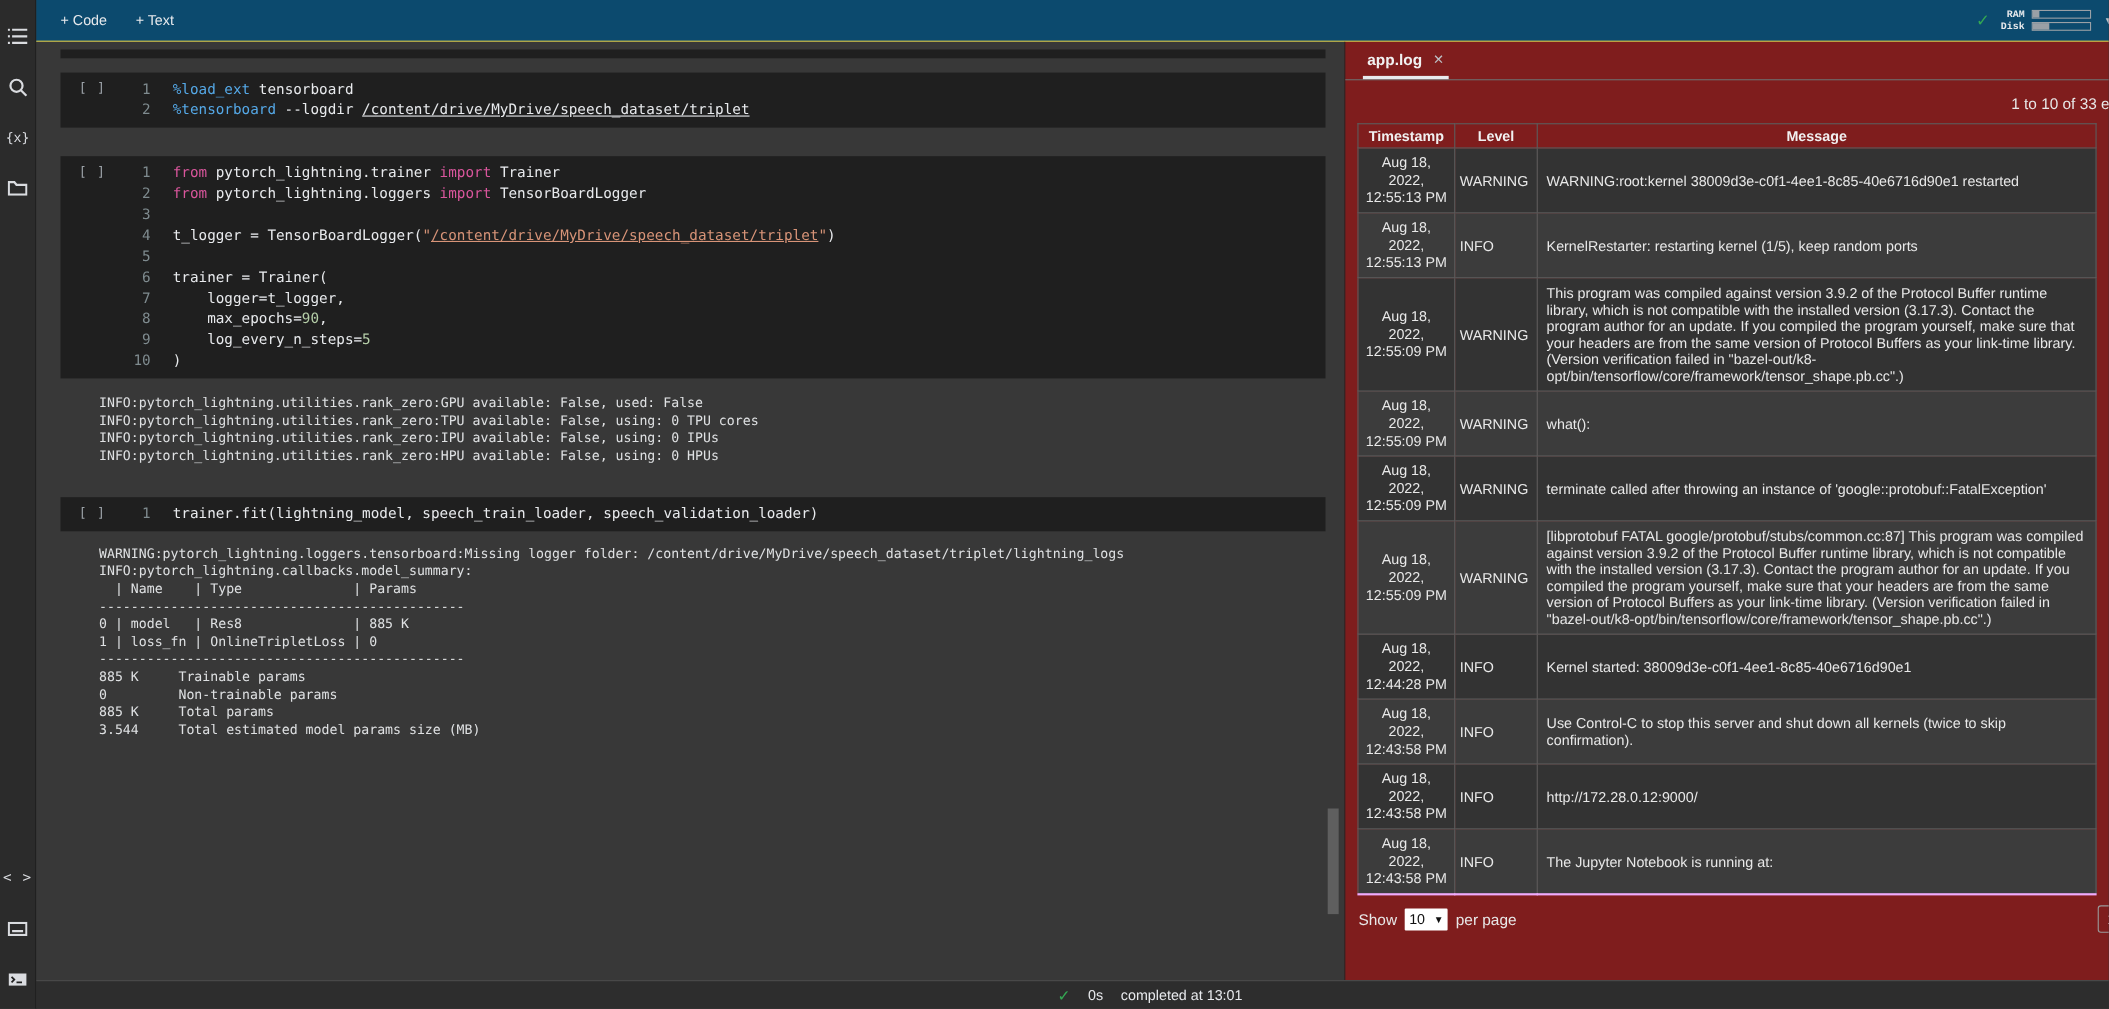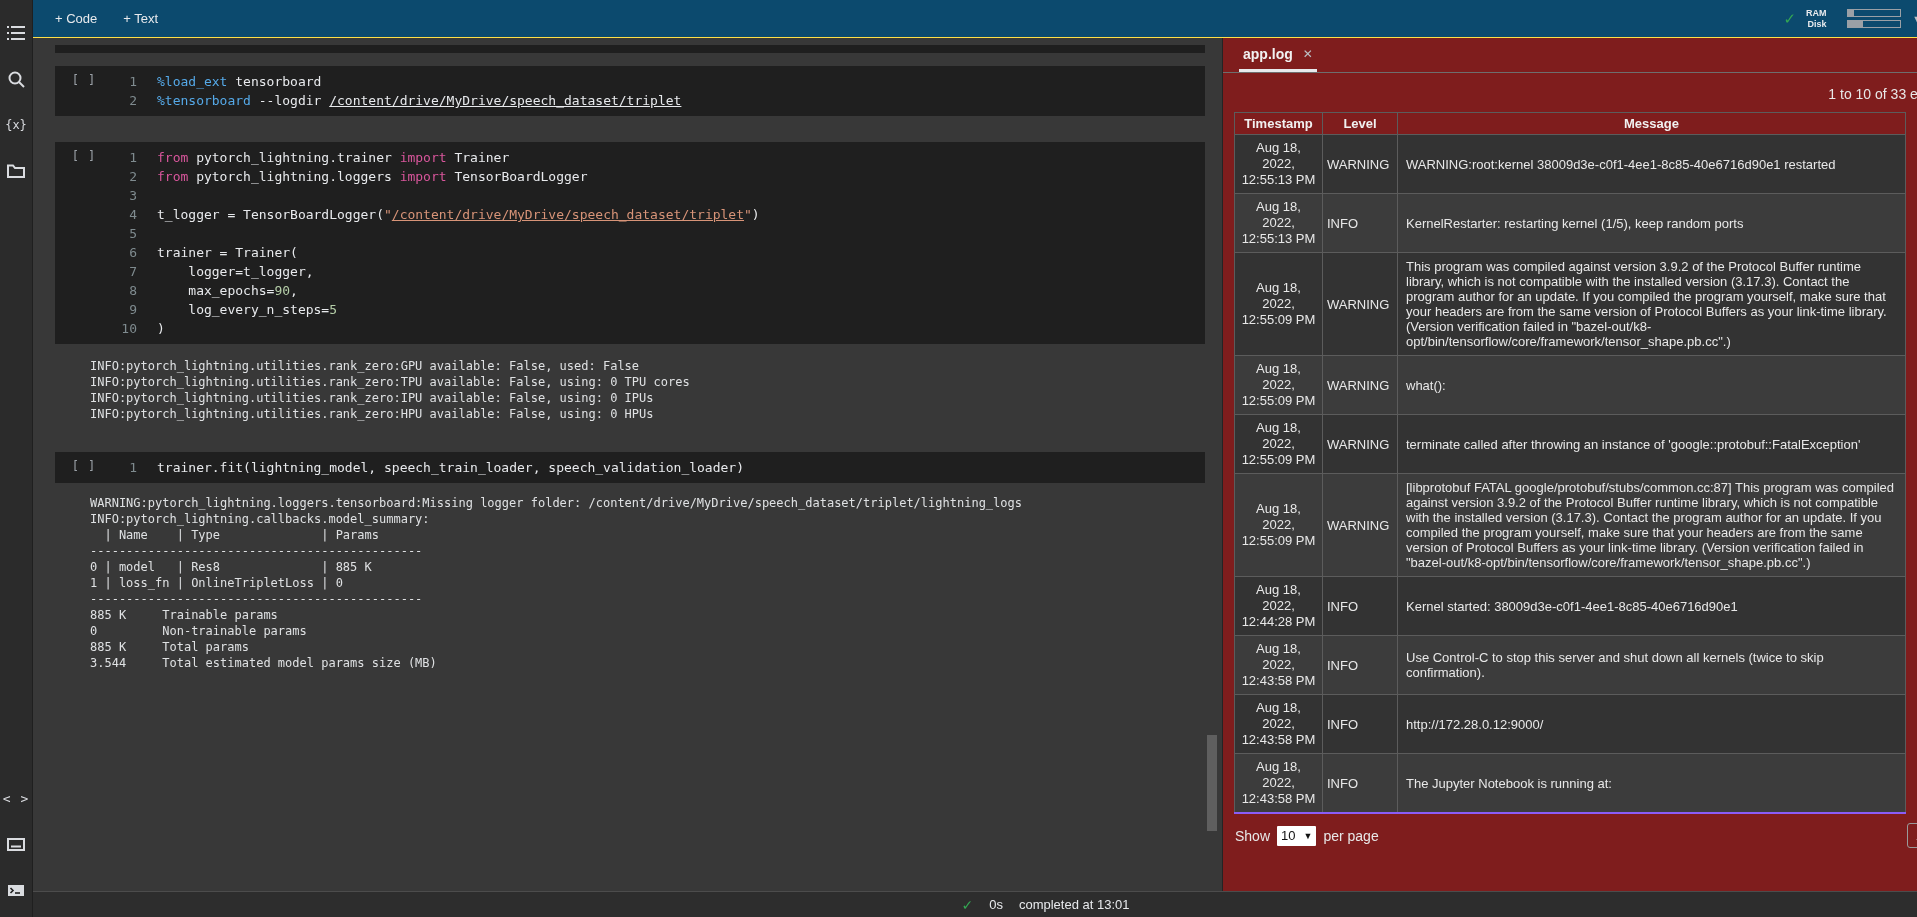--- a/index.html
+++ b/index.html
@@ -20,21 +20,21 @@
   
   .main { flex:1; display:flex; flex-direction:column; height:917px; }
 
   
   .toolbar { height:38px; background:#0c4a6e; border-bottom:1px solid #fde047;
              display:flex; color:#e8eaed; font-size:13px; flex:0 0 38px;}
   .tb-left { display:flex; align-items:center; gap:26px; padding-left:22px; }
   .tb-btn { cursor:pointer; color:#e8eaed; display:flex; align-items:center; gap:6px; }
   .tb-right { margin-left:auto; display:flex; align-items:center; gap:10px; padding-right:14px; }
   .check { color:#34a853; font-size:15px; }
-  .resource { display:flex; align-items:center; gap:20px; }
+  .resource { display:flex; align-items:center; gap:6px;font-family:Liberation Mono, monospace; }
   .res-labels { display:flex; flex-direction:column; align-items:flex-end; font-size:9px;
                 color:#e8eaed; line-height:11px; font-weight:bold;}
   .res-bars { display:flex; flex-direction:column; gap:3px; }
   .res-bar { width:54px; height:8px; border:1px solid #9aa0a6; }
   .res-fill { height:100%; background:#9aa0a6; display:block; }
   .caret { color:#bdc1c6; font-size:9px; cursor:pointer; padding:0 2px; }
   .tb-div { width:1px; height:22px; background:#5f5f5f; }
   .editing { display:flex; align-items:center; gap:8px; color:#9aa0a6; font-size:14px; cursor:pointer;}
   .pencil { color:#e8eaed; font-size:14px; }
   .collapse { cursor:pointer; color:#e8eaed; display:flex; align-items:center; }
@@ -82,21 +82,21 @@
   .tab-close { color:#bdc1c6; font-size:12px; cursor:pointer; }
   .tab-dots { margin-left:auto; color:#e8eaed; font-size:15px; letter-spacing:1px;
               font-weight:bold; cursor:pointer; }
   .log-meta { display:flex; align-items:center; justify-content:flex-end; gap:12px;
               padding:10px 12px 8px 12px; }
   .entries { font-size:14px; color:#e8e8e8; }
   .filter-btn { background:#e9e9e9; color:#1f1f1f; font-size:13px; padding:3px 12px;
                 border-radius:2px; cursor:pointer; }
   .copy-btn { cursor:pointer; display:flex; align-items:center; }
   .log-table { border-collapse:collapse; margin-left:11px; width:671px;
-               font-size:13px; table-layout:fixed; border-bottom:2px solid #8b5cf6;}
+               font-size:13px; table-layout:fixed; border-bottom:2px solid #f0abfc;}
   .log-table th, .log-table td { border:1px solid #5c5c5c; }
   .log-table th { font-weight:bold; padding:3px 2px; color:#f1f1f1; }
   .col-ts { width:88px; } .col-lv { width:75px; } .col-msg { width:508px; }
   td.ts { text-align:center; padding:5px 4px; line-height:16px; }
   td.lv { padding:5px 16px 5px 4px; vertical-align:middle; }
   td.msg { padding:6px 8px; line-height:15px; vertical-align:middle; }
   tr.odd td { background:#333333; } tr.even td { background:#3c3c3c; }
   .pagination { display:flex; align-items:center; padding:9px 24px 0 12px; font-size:14px; }
   .pp-select { background:#ffffff; color:#111; font-size:13px; padding:1px 4px;
                margin:0 7px; border-radius:1px; display:inline-flex; align-items:center;

